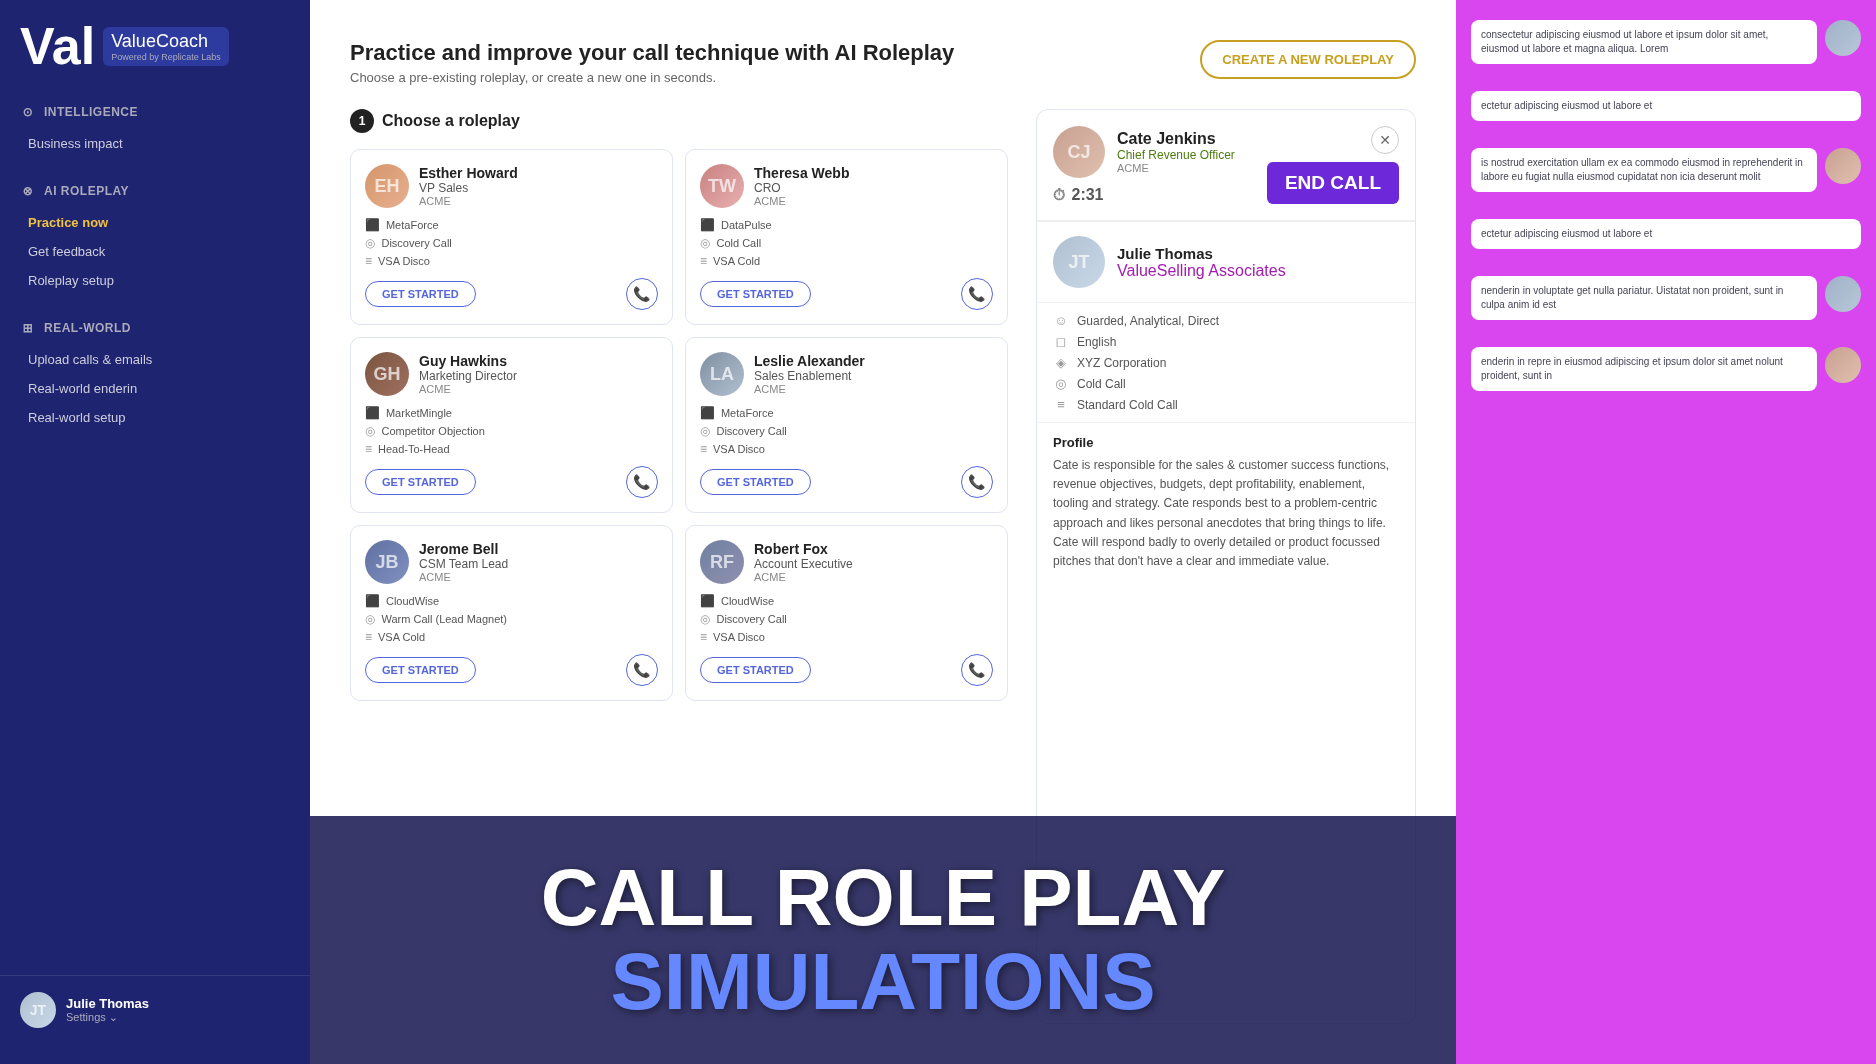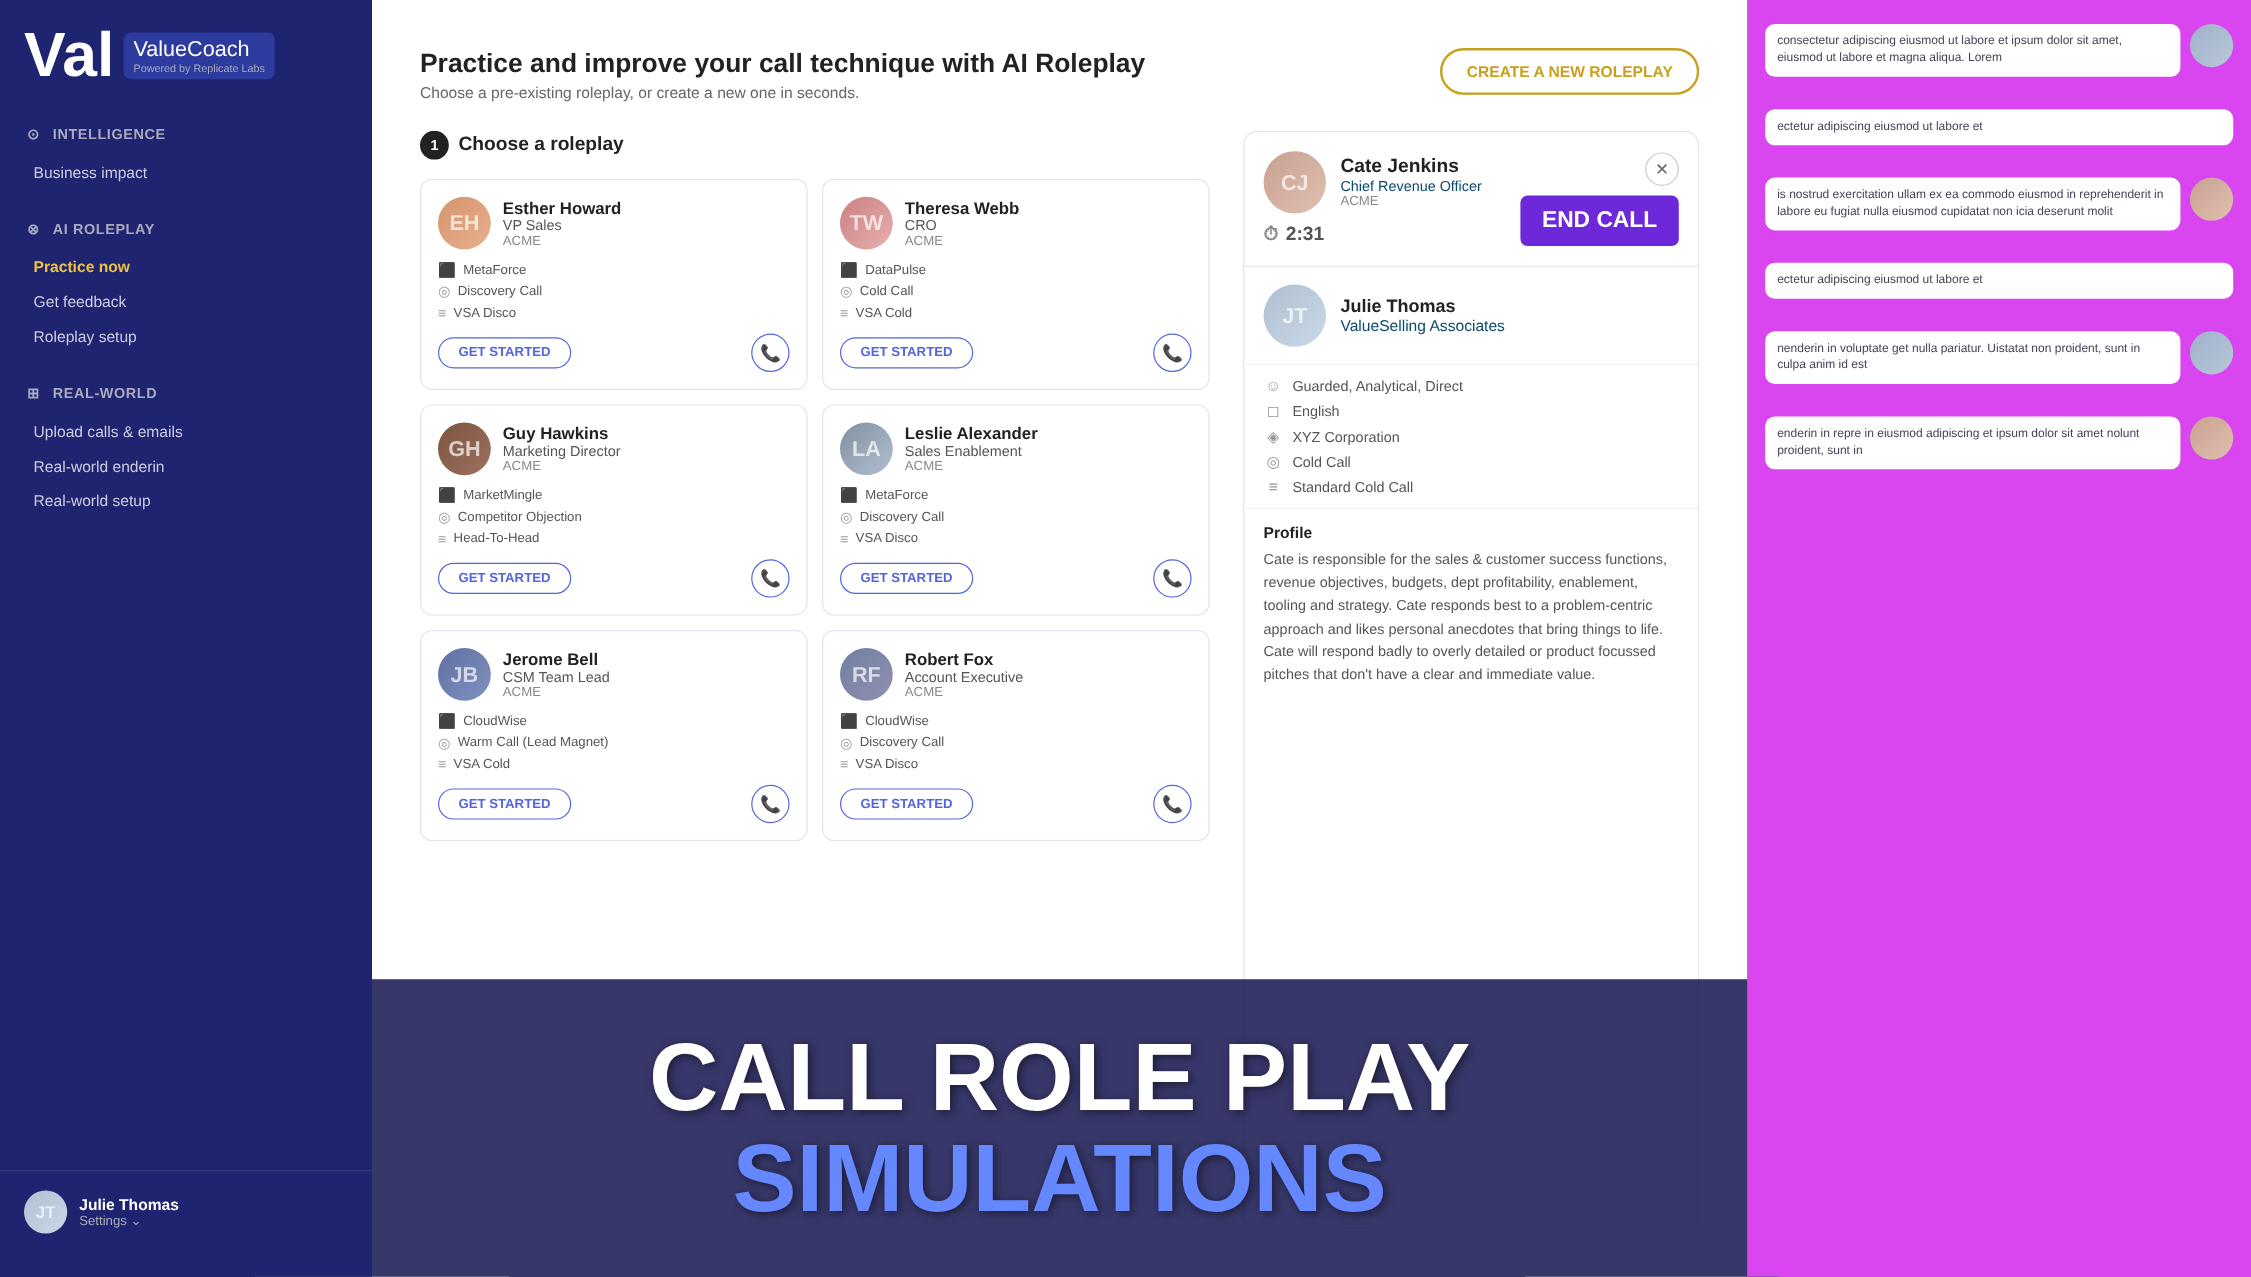--- a/index.html
+++ b/index.html
@@ -144,37 +144,37 @@
     }
     .detail-header {
       padding: 16px; display: flex; align-items: center; justify-content: space-between;
       border-bottom: 1px solid #eee;
     }
     .detail-person { display: flex; align-items: center; gap: 12px; flex: 1; }
     .detail-avatar {
       width: 52px; height: 52px; border-radius: 50%; background: #c8b0a0; flex-shrink: 0;
     }
     .detail-name { font-size: 16px; font-weight: 700; color: #222; }
-    .detail-title { font-size: 12px; color: #0c4a6e; }
+    .detail-title { font-size: 12px; color: #4d7c0f; }
     .detail-company { font-size: 11px; color: #888; }
 
     .end-call-btn {
       background: #6d28d9; color: white; border: none; padding: 10px 18px;
       border-radius: 6px; font-size: 19px; font-weight: 700; cursor: pointer; white-space: nowrap;
     }
 
     .timer { display: flex; align-items: center; gap: 6px; font-size: 16px; font-weight: 600; color: #555; margin-top: 8px; }
     .timer-icon { font-size: 16px; color: #888; }
 
     .detail-divider { height: 1px; background: #f0f0f0; margin: 0; }
 
     .second-person { display: flex; align-items: center; gap: 12px; padding: 14px 16px; }
     .second-avatar { width: 52px; height: 52px; border-radius: 50%; background: #b0c8d0; flex-shrink: 0; }
     .second-name { font-size: 15px; font-weight: 700; color: #222; }
-    .second-org { font-size: 13px; color: #0c4a6e; }
+    .second-org { font-size: 16px; color: #a21caf; }
 
     .detail-tags { padding: 10px 16px; display: flex; flex-direction: column; gap: 6px; }
     .detail-tag { display: flex; align-items: center; gap: 8px; font-size: 12px; color: #555; }
     .detail-tag-icon { font-size: 13px; color: #999; width: 16px; text-align: center; }
 
     .profile-section { padding: 12px 16px; flex: 1; overflow-y: auto; }
     .profile-title { font-size: 13px; font-weight: 700; color: #222; margin-bottom: 6px; }
     .profile-text { font-size: 12px; color: #555; line-height: 1.6; }
 
     .close-btn {

